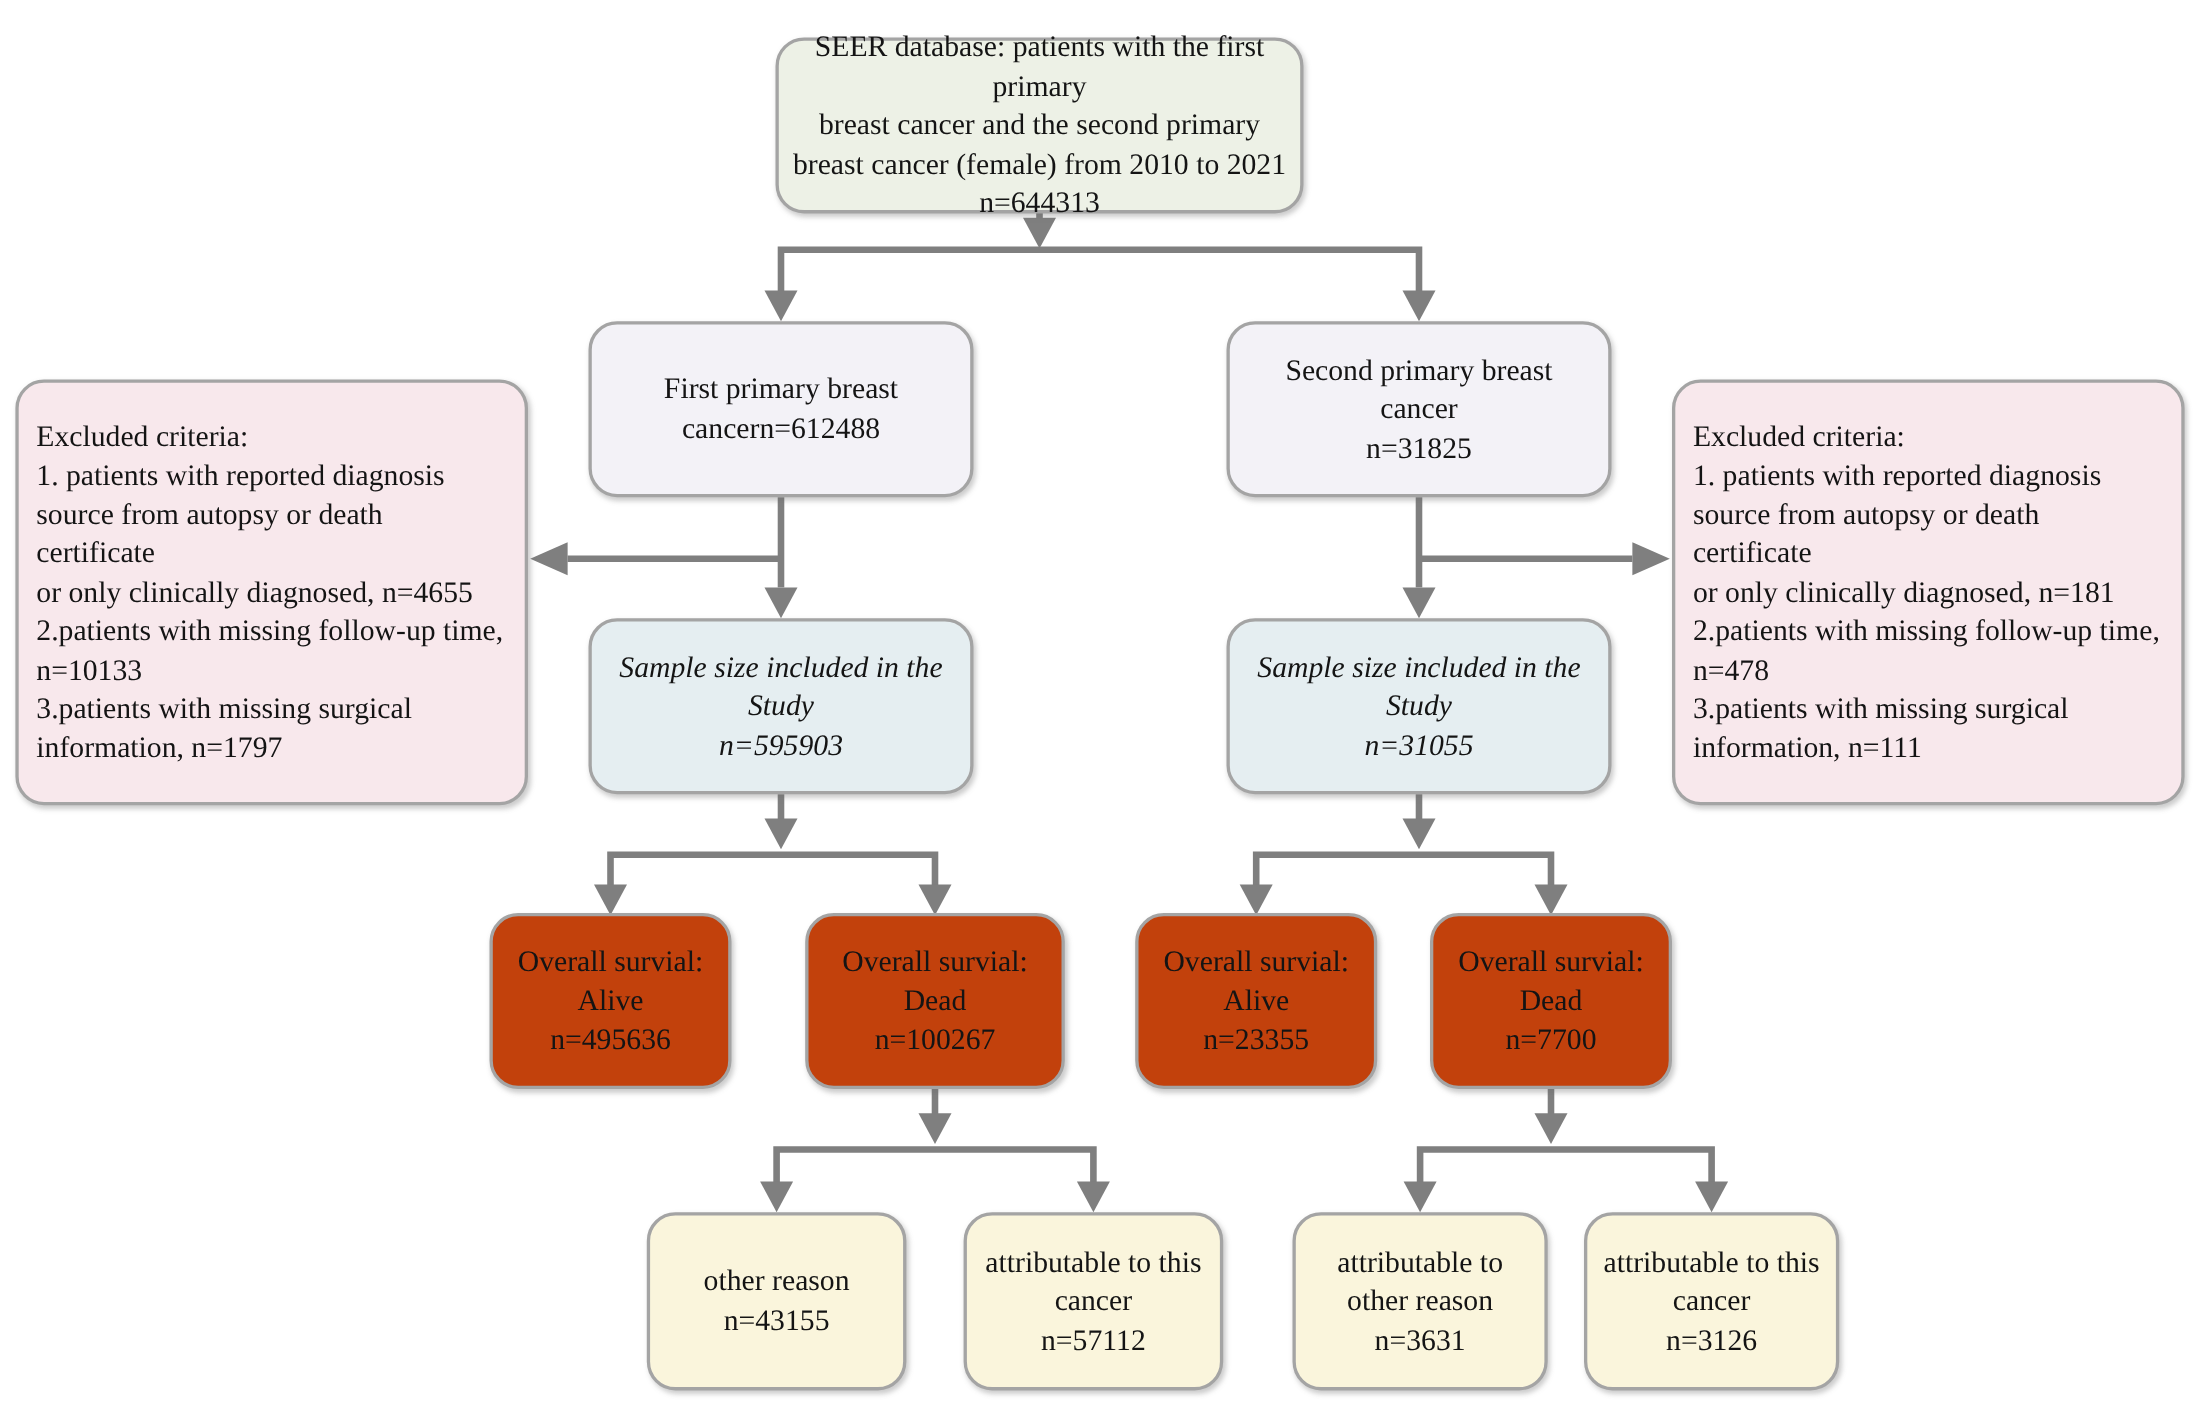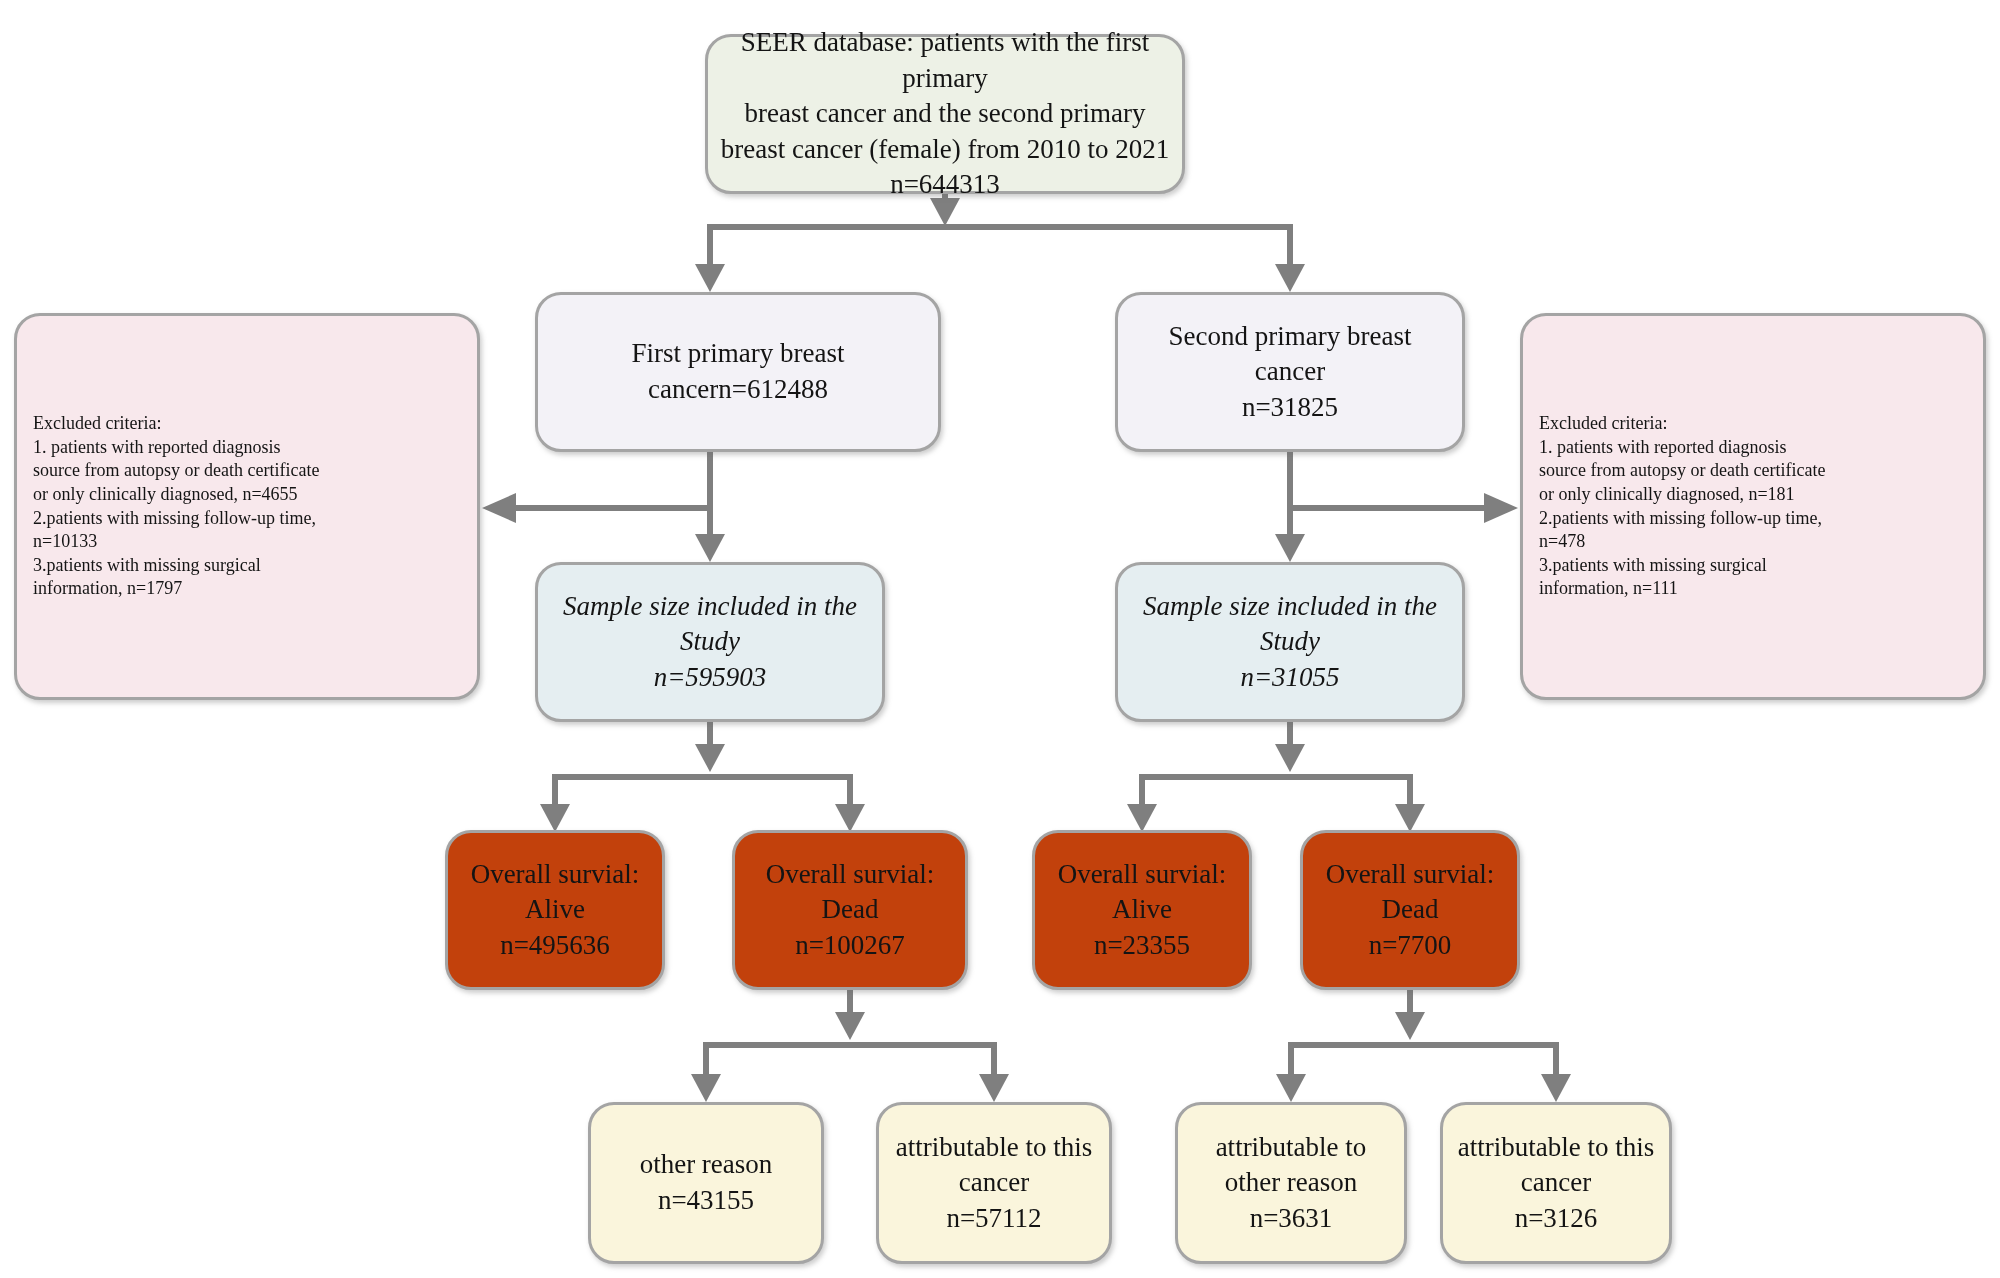--- a/index.html
+++ b/index.html
@@ -10,21 +10,21 @@
   .box{
     position:absolute;box-sizing:border-box;
     border:3px solid #a4a4a4;border-radius:26px;
     display:flex;align-items:center;justify-content:center;
     text-align:center;white-space:pre-line;
     font-size:27px;line-height:1.32;
     box-shadow:2px 3px 5px rgba(110,110,110,0.35);
   }
   .box.left-text{
     text-align:left;justify-content:flex-start;
-    padding:0 16px;font-size:18px;line-height:1.31;
+    padding:0 16px;font-size:27px;line-height:1.31;margin-top:32px;
   }
   .bg-seer{background:#edf1e6;margin-top:22px;}
   .bg-primary{background:#f3f2f7;}
   .bg-excluded{background:#f8e8ec;}
   .bg-sample{background:#e5eef1;font-style:italic;}
   .bg-survival{background:#c2410c;}
   .bg-outcome{background:#faf5dc;}
   #connectors{position:absolute;left:0;top:0;width:2000px;height:1278px;pointer-events:none;}
   .cline{stroke:#7f7f7f;stroke-width:6;fill:none;}
   .chead{fill:#7f7f7f;stroke:none;}
@@ -93,21 +93,21 @@
       <polygon class="chead" points="1291,1102 1276,1074 1306,1074"></polygon>
       <polygon class="chead" points="1556,1102 1541,1074 1571,1074"></polygon>
     </g>
   </svg>
 
   <div class="box bg-seer" style="left:705px;top:12px;width:480px;height:160px;">SEER database: patients with the first primary
 breast cancer and the second primary
 breast cancer (female) from 2010 to 2021
 n=644313</div>
 
-  <div class="box bg-primary" style="left:535px;top:292px;width:406px;height:160px;">First primary breast
+  <div class="box bg-primary" style="left:535px;top:292px;width:350px;height:160px;">First primary breast
 cancern=612488</div>
 
   <div class="box bg-primary" style="left:1115px;top:292px;width:350px;height:160px;">Second primary breast
 cancer
 n=31825</div>
 
   <div class="box bg-excluded left-text" style="left:14px;top:313px;width:466px;height:387px;">Excluded criteria:
 1. patients with reported diagnosis
 source from autopsy or death certificate
 or only clinically diagnosed, n=4655

